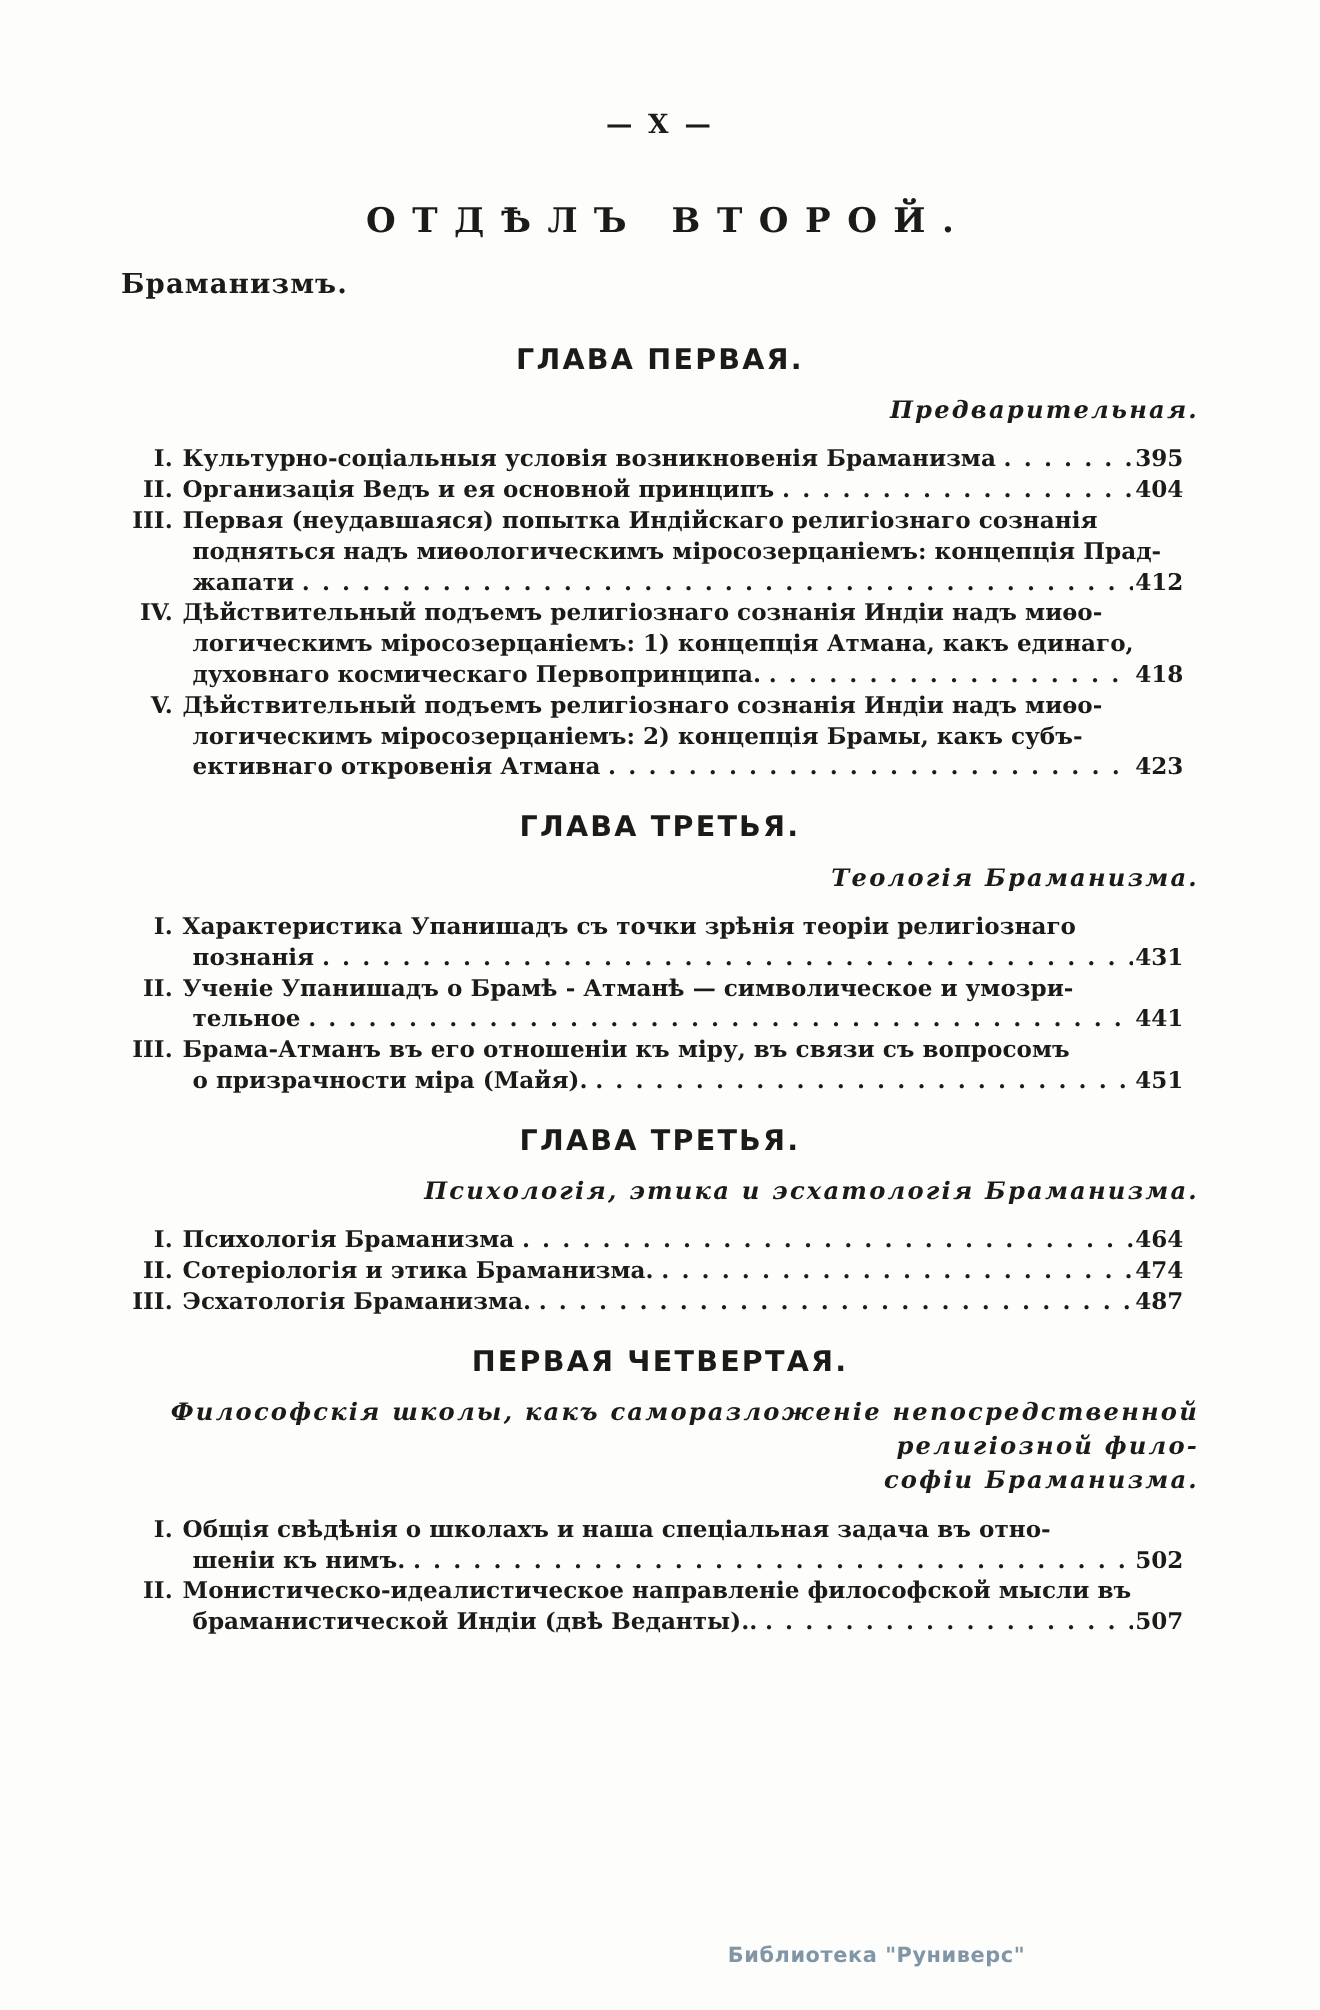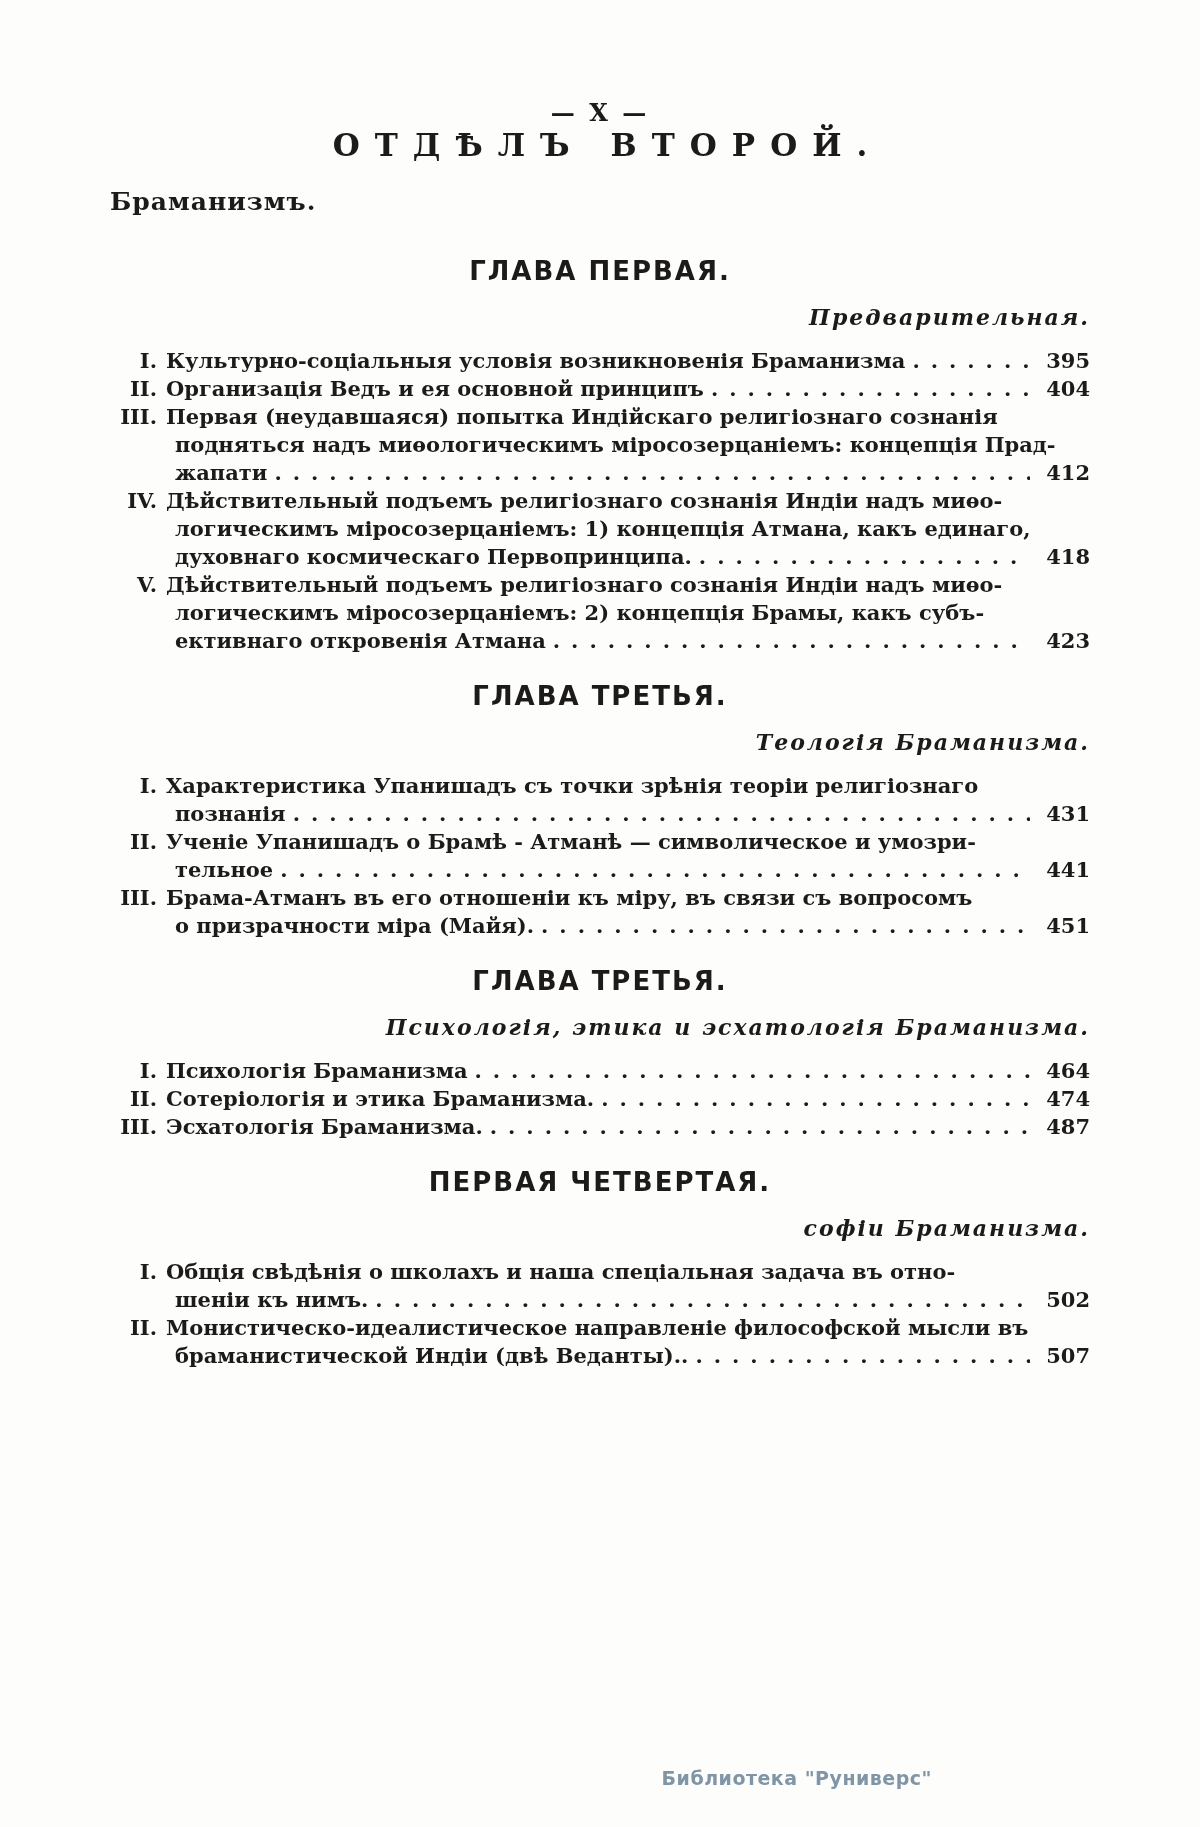--- a/index.html
+++ b/index.html
@@ -24,20 +24,21 @@
   }
 
   .page-number-header {
     text-align: center;
     font-size: 24px;
     letter-spacing: 3px;
     font-weight: 600;
   }
 
   .section-title {
+    margin-top: 56px;
     text-align: center;
     font-size: 31px;
     font-weight: 600;
     letter-spacing: 15px;
     text-indent: 15px;
   }
 
   .section-subtitle {
     margin-top: 24px;
     text-align: left;
@@ -110,21 +111,21 @@
     min-width: 0;
   }
   .dots::after {
     content: "................................................................................................";
     letter-spacing: 11px;
   }
 
   .page-num {
     flex: none;
     width: 58px;
-    text-align: right;
+    text-align: left;
   }
 
   .watermark {
     position: absolute;
     right: 268px;
     bottom: 38px;
     font-family: "DejaVu Sans", "Liberation Sans", sans-serif;
     font-weight: bold;
     font-size: 19px;
     letter-spacing: 0.5px;
@@ -276,20 +277,21 @@
               <span class="line-text">Эсхатологія Браманизма.</span>
               <span class="dots"></span>
               <span class="page-num">487</span>
             </div>
           </div>
         </div>
       </section>
       <section class="chapter">
         <div class="chapter-heading">ПЕРВАЯ ЧЕТВЕРТАЯ.</div>
         <div class="chapter-subheading">
+          <div class="sub-line">Философскія школы, какъ саморазложеніе непосредственной религіозной фило-</div>
           <div class="sub-line">софіи Браманизма.</div>
         </div>
         <div class="entries">
           <div class="toc-entry">
             <div class="entry-line first">
               <span class="numeral">I.</span>
               <span class="line-text">Общія свѣдѣнія о школахъ и наша спеціальная задача въ отно-</span>
             </div>
             <div class="entry-line cont last">
               <span class="line-text">шеніи къ нимъ.</span>

